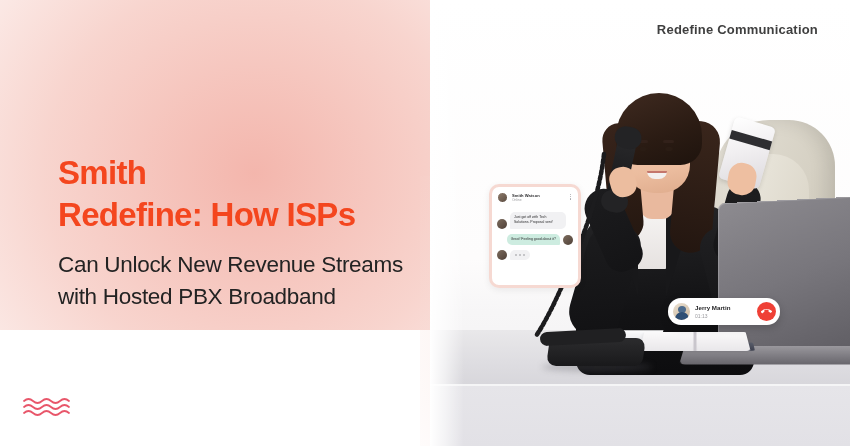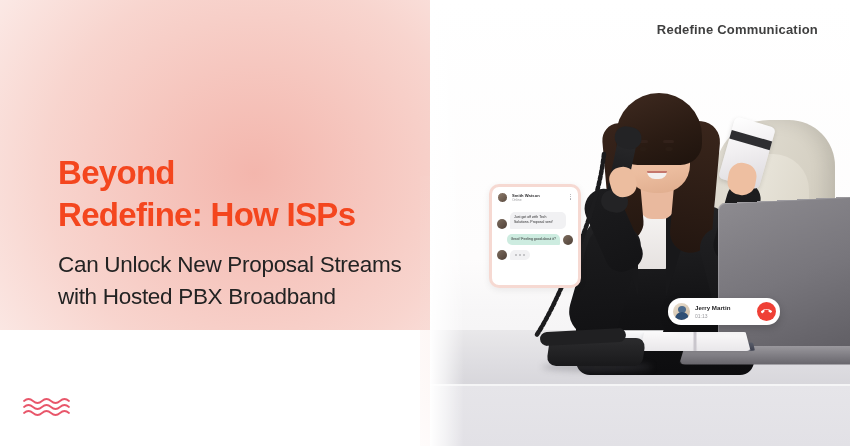--- a/index.html
+++ b/index.html
@@ -689,25 +689,25 @@
       <svg width="11" height="11" viewBox="0 0 24 24">
         <g transform="rotate(133 12 12)">
           <path fill="#ffffff" d="M6.6 10.8c1.4 2.8 3.8 5.2 6.6 6.6l2.2-2.2c.3-.3.7-.4 1.1-.2 1.2.4 2.5.6 3.8.6.6 0 1 .4 1 1V20c0 .6-.4 1-1 1C10.6 21 3 13.4 3 4c0-.6.4-1 1-1h3.5c.6 0 1 .4 1 1 0 1.3.2 2.6.6 3.8.1.4 0 .8-.2 1.1L6.6 10.8z"></path>
         </g>
       </svg>
     </div>
   </div>
 
   <div class="copy-block">
     <div class="headline">
-      <span class="hl-line">Beyond</span>
+      <span class="hl-line">Smith</span>
       <span class="hl-line">Redefine: How ISPs</span>
     </div>
     <div class="subhead">
-      <span class="sh-line">Can Unlock New Proposal Streams</span>
+      <span class="sh-line">Can Unlock New Revenue Streams</span>
       <span class="sh-line">with Hosted PBX Broadband</span>
     </div>
   </div>
 
   <div class="logo-block">
     <div class="logo-tagline">Redefine Communication</div>
   </div>
 
   <svg class="wave-deco" width="54" height="22" viewBox="0 0 54 22">
     <path d="M2 5 q4.5 -4 9 0 t9 0 t9 0 t9 0 t9 0" stroke="#e8566a" stroke-width="1.7" fill="none" stroke-linecap="round"></path>

